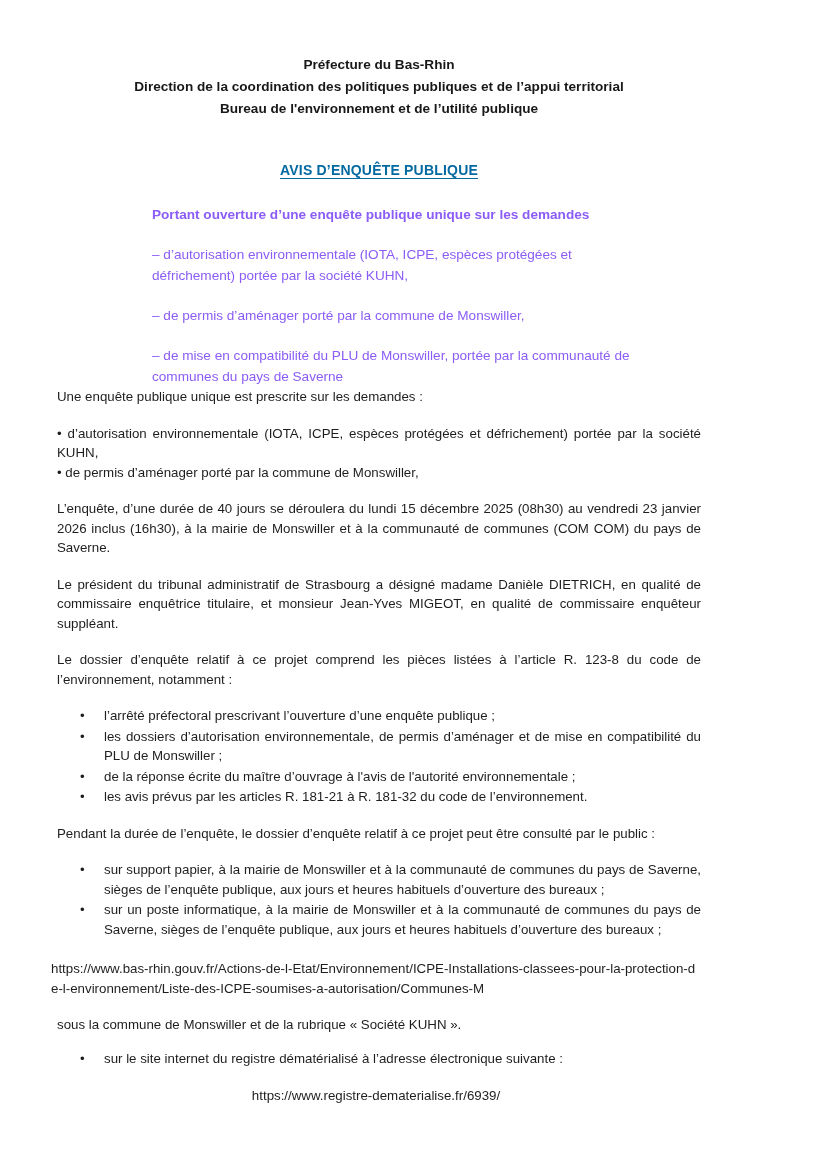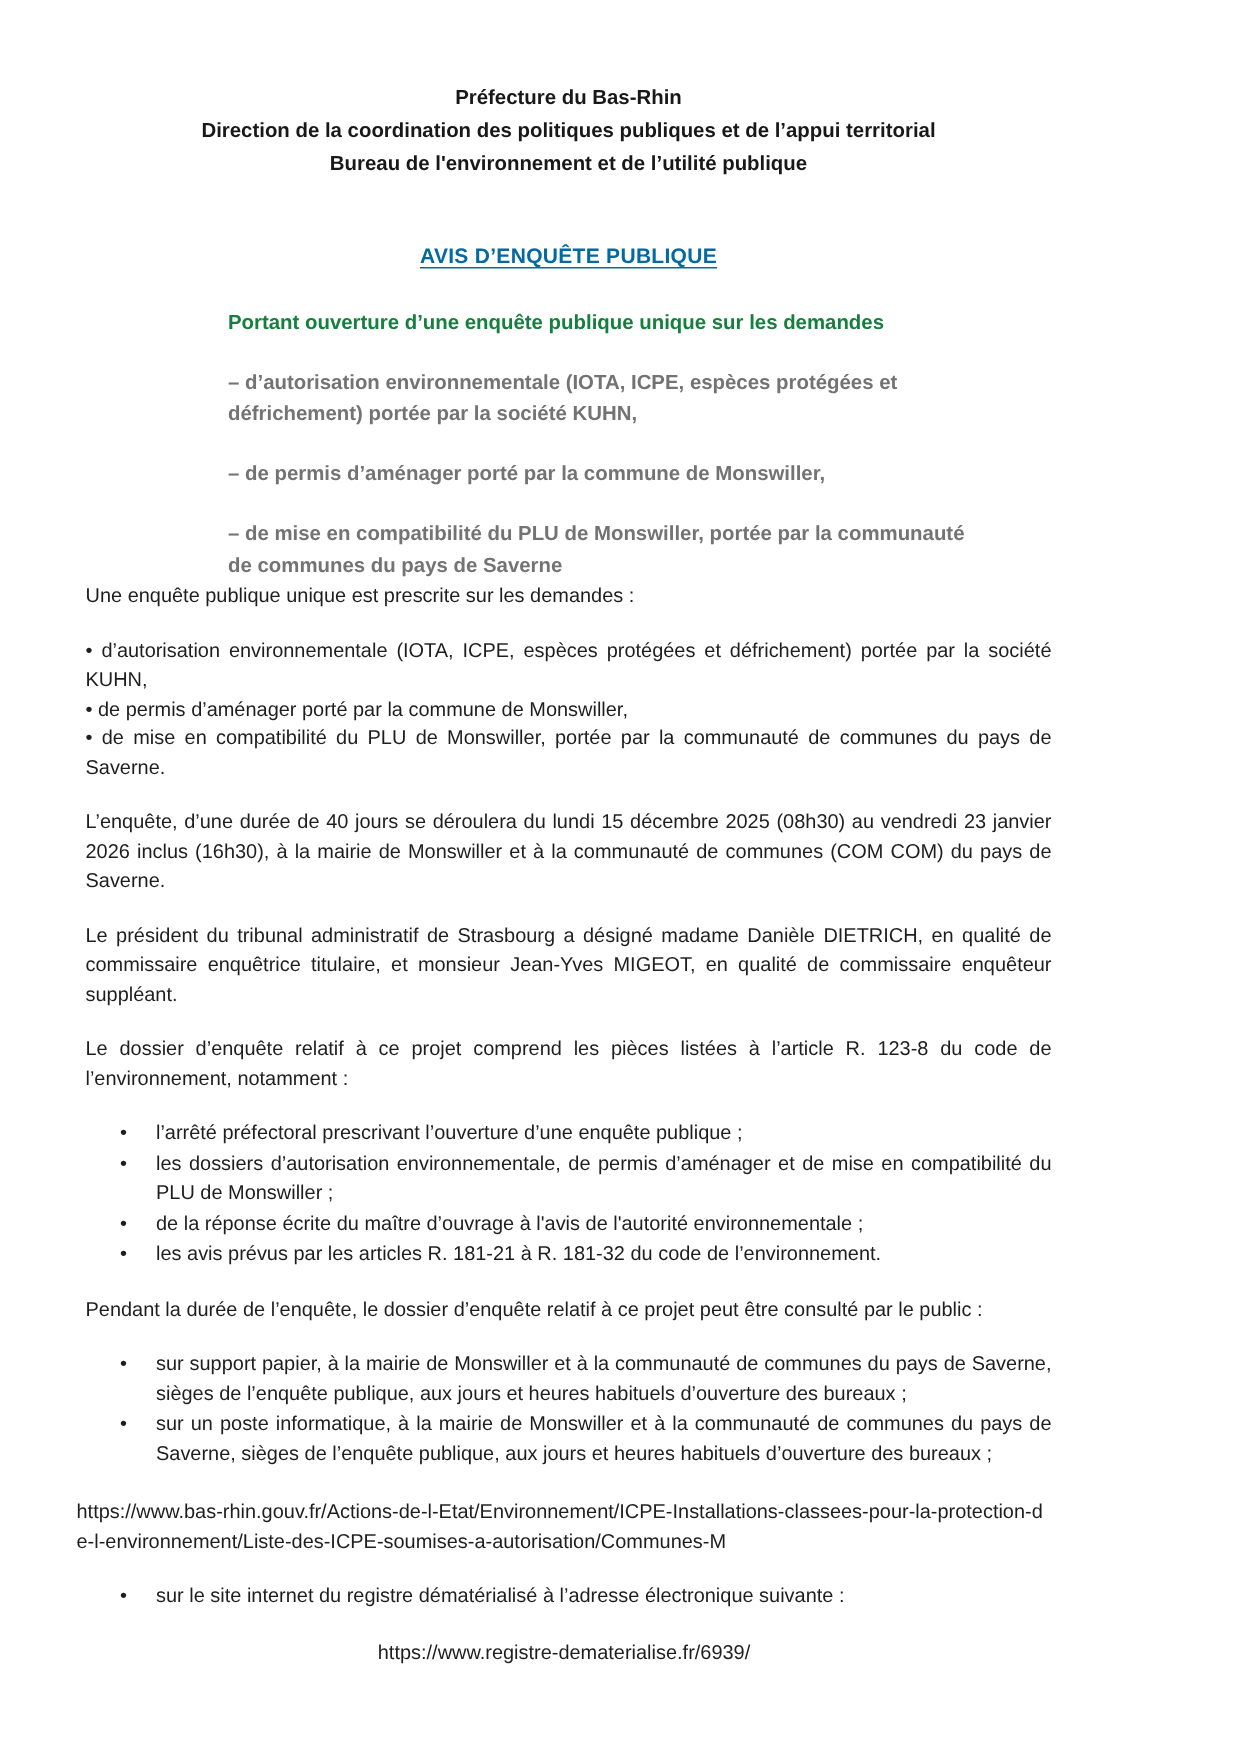--- a/index.html
+++ b/index.html
@@ -35,28 +35,28 @@
     letter-spacing: 0.2px;
     text-decoration: underline;
     text-underline-offset: 3px;
     color: #0369a1;
   }
   .subtitle {
     margin: 26px 0 0 95px;
     font-weight: bold;
     font-size: 13.6px;
     line-height: 21px;
-    color: #15803d;
+    color: #8b5cf6;
   }
   .request {
     margin: 19px 55px 0 95px;
-    font-weight: bold;
+    font-weight: normal;
     font-size: 13.6px;
     line-height: 21px;
-    color: #737373;
+    color: #8b5cf6;
   }
   .body-text {
     text-align: justify;
     line-height: 19.5px;
   }
   p.para {
     margin: 0 0 17px 0;
   }
   .intro-para {
     margin-top: 40px;
@@ -122,21 +122,20 @@
   <p class="request">– de permis d’aménager porté par la commune de Monswiller,</p>
   <p class="request">– de mise en compatibilité du PLU de Monswiller, portée par la communauté de communes du pays de Saverne</p>
 
   <div class="body-text">
 
     <p class="para intro-para">Une enquête publique unique est prescrite sur les demandes :</p>
 
     <div class="bullet-block">
       <p class="tight">• d’autorisation environnementale (IOTA, ICPE, espèces protégées et défrichement) portée par la société KUHN,</p>
       <p class="tight">• de permis d’aménager porté par la commune de Monswiller,</p>
-      <p class="tight">• de mise en compatibilité du PLU de Monswiller, portée par la communauté de communes du pays de Saverne.</p>
     </div>
 
     <p class="para">L’enquête, d’une durée de 40 jours se déroulera du lundi 15 décembre 2025 (08h30) au vendredi 23 janvier 2026 inclus (16h30), à la mairie de Monswiller et à la communauté de communes (COM COM) du pays de Saverne.</p>
 
     <p class="para">Le président du tribunal administratif de Strasbourg a désigné madame Danièle DIETRICH, en qualité de commissaire enquêtrice titulaire, et monsieur Jean-Yves MIGEOT, en qualité de commissaire enquêteur suppléant.</p>
 
     <p class="para">Le dossier d’enquête relatif à ce projet comprend les pièces listées à l’article R. 123-8 du code de l’environnement, notamment :</p>
 
     <ul class="dot-list">
       <li>l’arrêté préfectoral prescrivant l’ouverture d’une enquête publique ;</li>
@@ -147,20 +146,21 @@
 
     <p class="para">Pendant la durée de l’enquête, le dossier d’enquête relatif à ce projet peut être consulté par le public :</p>
 
     <ul class="dot-list">
       <li>sur support papier, à la mairie de Monswiller et à la communauté de communes du pays de Saverne, sièges de l’enquête publique, aux jours et heures habituels d’ouverture des bureaux ;</li>
       <li>sur un poste informatique, à la mairie de Monswiller et à la communauté de communes du pays de Saverne, sièges de l’enquête publique, aux jours et heures habituels d’ouverture des bureaux ;</li>
     </ul>
 
     <p class="url">https://www.bas-rhin.gouv.fr/Actions-de-l-Etat/Environnement/ICPE-Installations-classees-pour-la-protection-de-l-environnement/Liste-des-ICPE-soumises-a-autorisation/Communes-M</p>
 
+    <p class="note">sous la commune de Monswiller et de la rubrique « Société KUHN ».</p>
 
     <ul class="dot-list">
       <li>sur le site internet du registre dématérialisé à l’adresse électronique suivante  :</li>
     </ul>
 
     <p class="url url-last">https://www.registre-dematerialise.fr/6939/</p>
 
   </div>
 
 </div>

